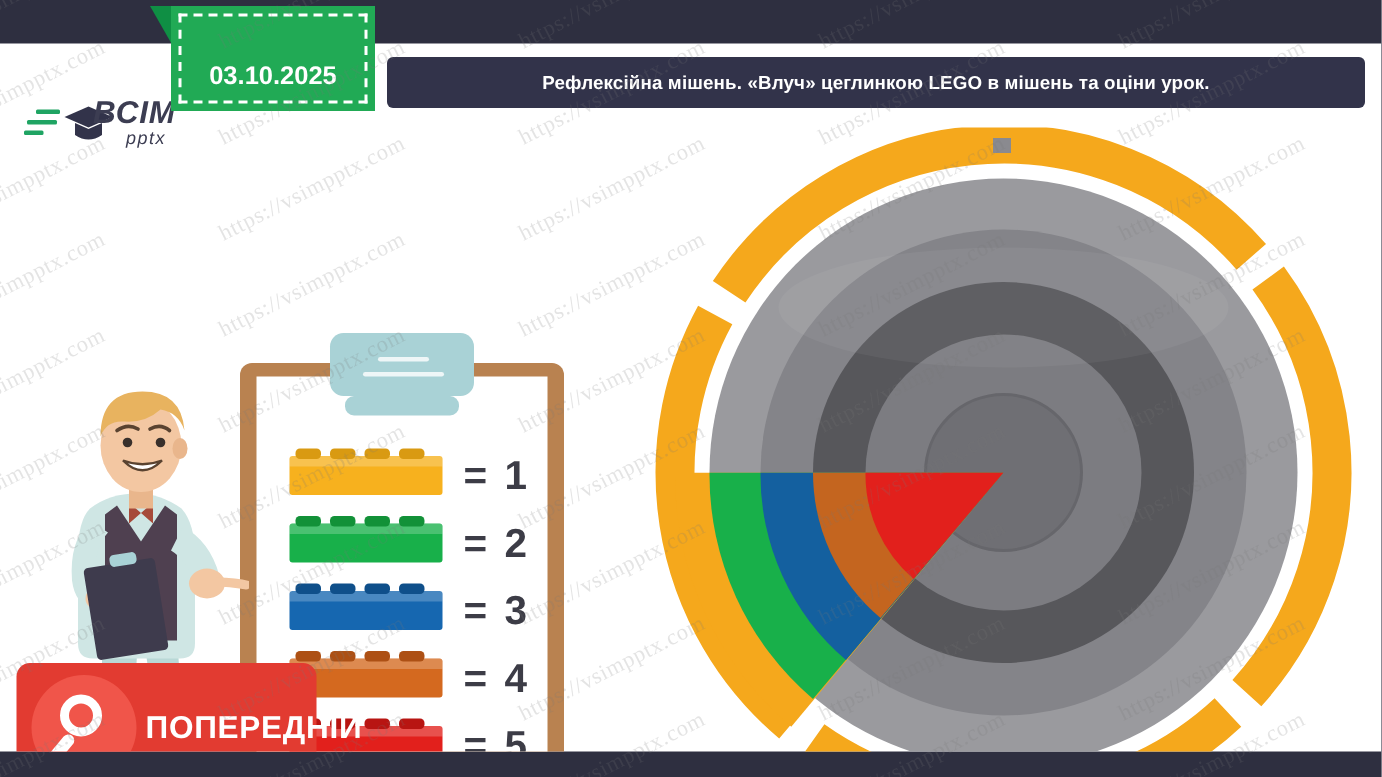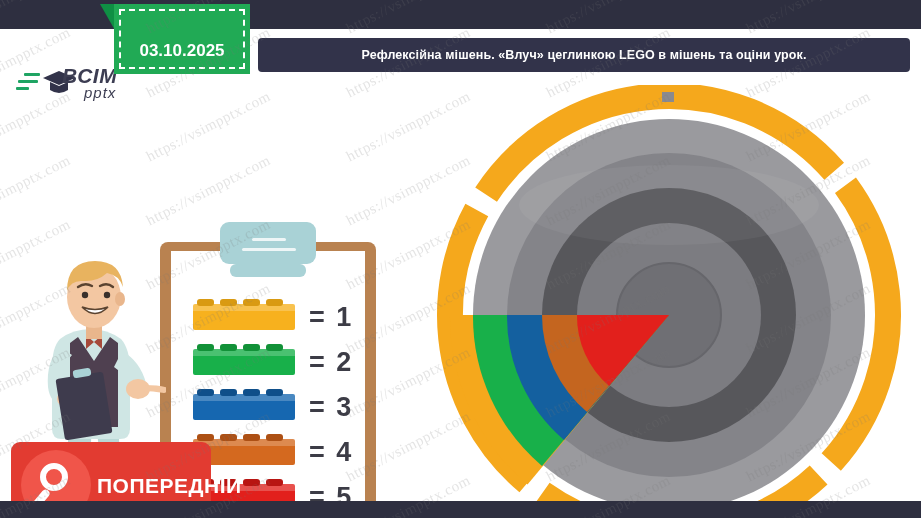--- a/index.html
+++ b/index.html
@@ -34,21 +34,21 @@
   #logo .cap { position:absolute; left:30px; top:4px; }
   #logo .lines { position:absolute; left:4px; top:8px; }
   #logo .lines i { display:block; background:#1fa463; height:3px;
                    margin-bottom:4px; border-radius:1px; }
   #logo .lines i:nth-child(1){ width:16px; margin-left:8px;}
   #logo .lines i:nth-child(2){ width:20px; margin-left:2px;}
   #logo .lines i:nth-child(3){ width:13px; margin-left:0px;}
   #logo .txt { position:absolute; left:50px; top:0px;font-style:italic; }
   #logo .t1 { font-size:21px; font-weight:bold; color:#3c3d52;
               letter-spacing:.5px; line-height:22px;}
-  #logo .t2 { font-size:15px; color:#3c3d52; letter-spacing:1px;
+  #logo .t2 { font-size:12px; color:#3c3d52; letter-spacing:1px;
               margin-left:22px; line-height:11px;}
 
   
   #ribbon { position:absolute; left:114px; top:2px; width:136px; height:74px;
             z-index:14; }
   #ribbon .fold-l { position:absolute; left:-14px; top:2px; width:16px;
                     height:28px; background:#0f8f44;
                     clip-path:polygon(0 0,100% 0,100% 100%); }
   #ribbon .body { position:absolute; left:0; top:2px; width:136px; height:70px;
                   background:#21aa55; }

